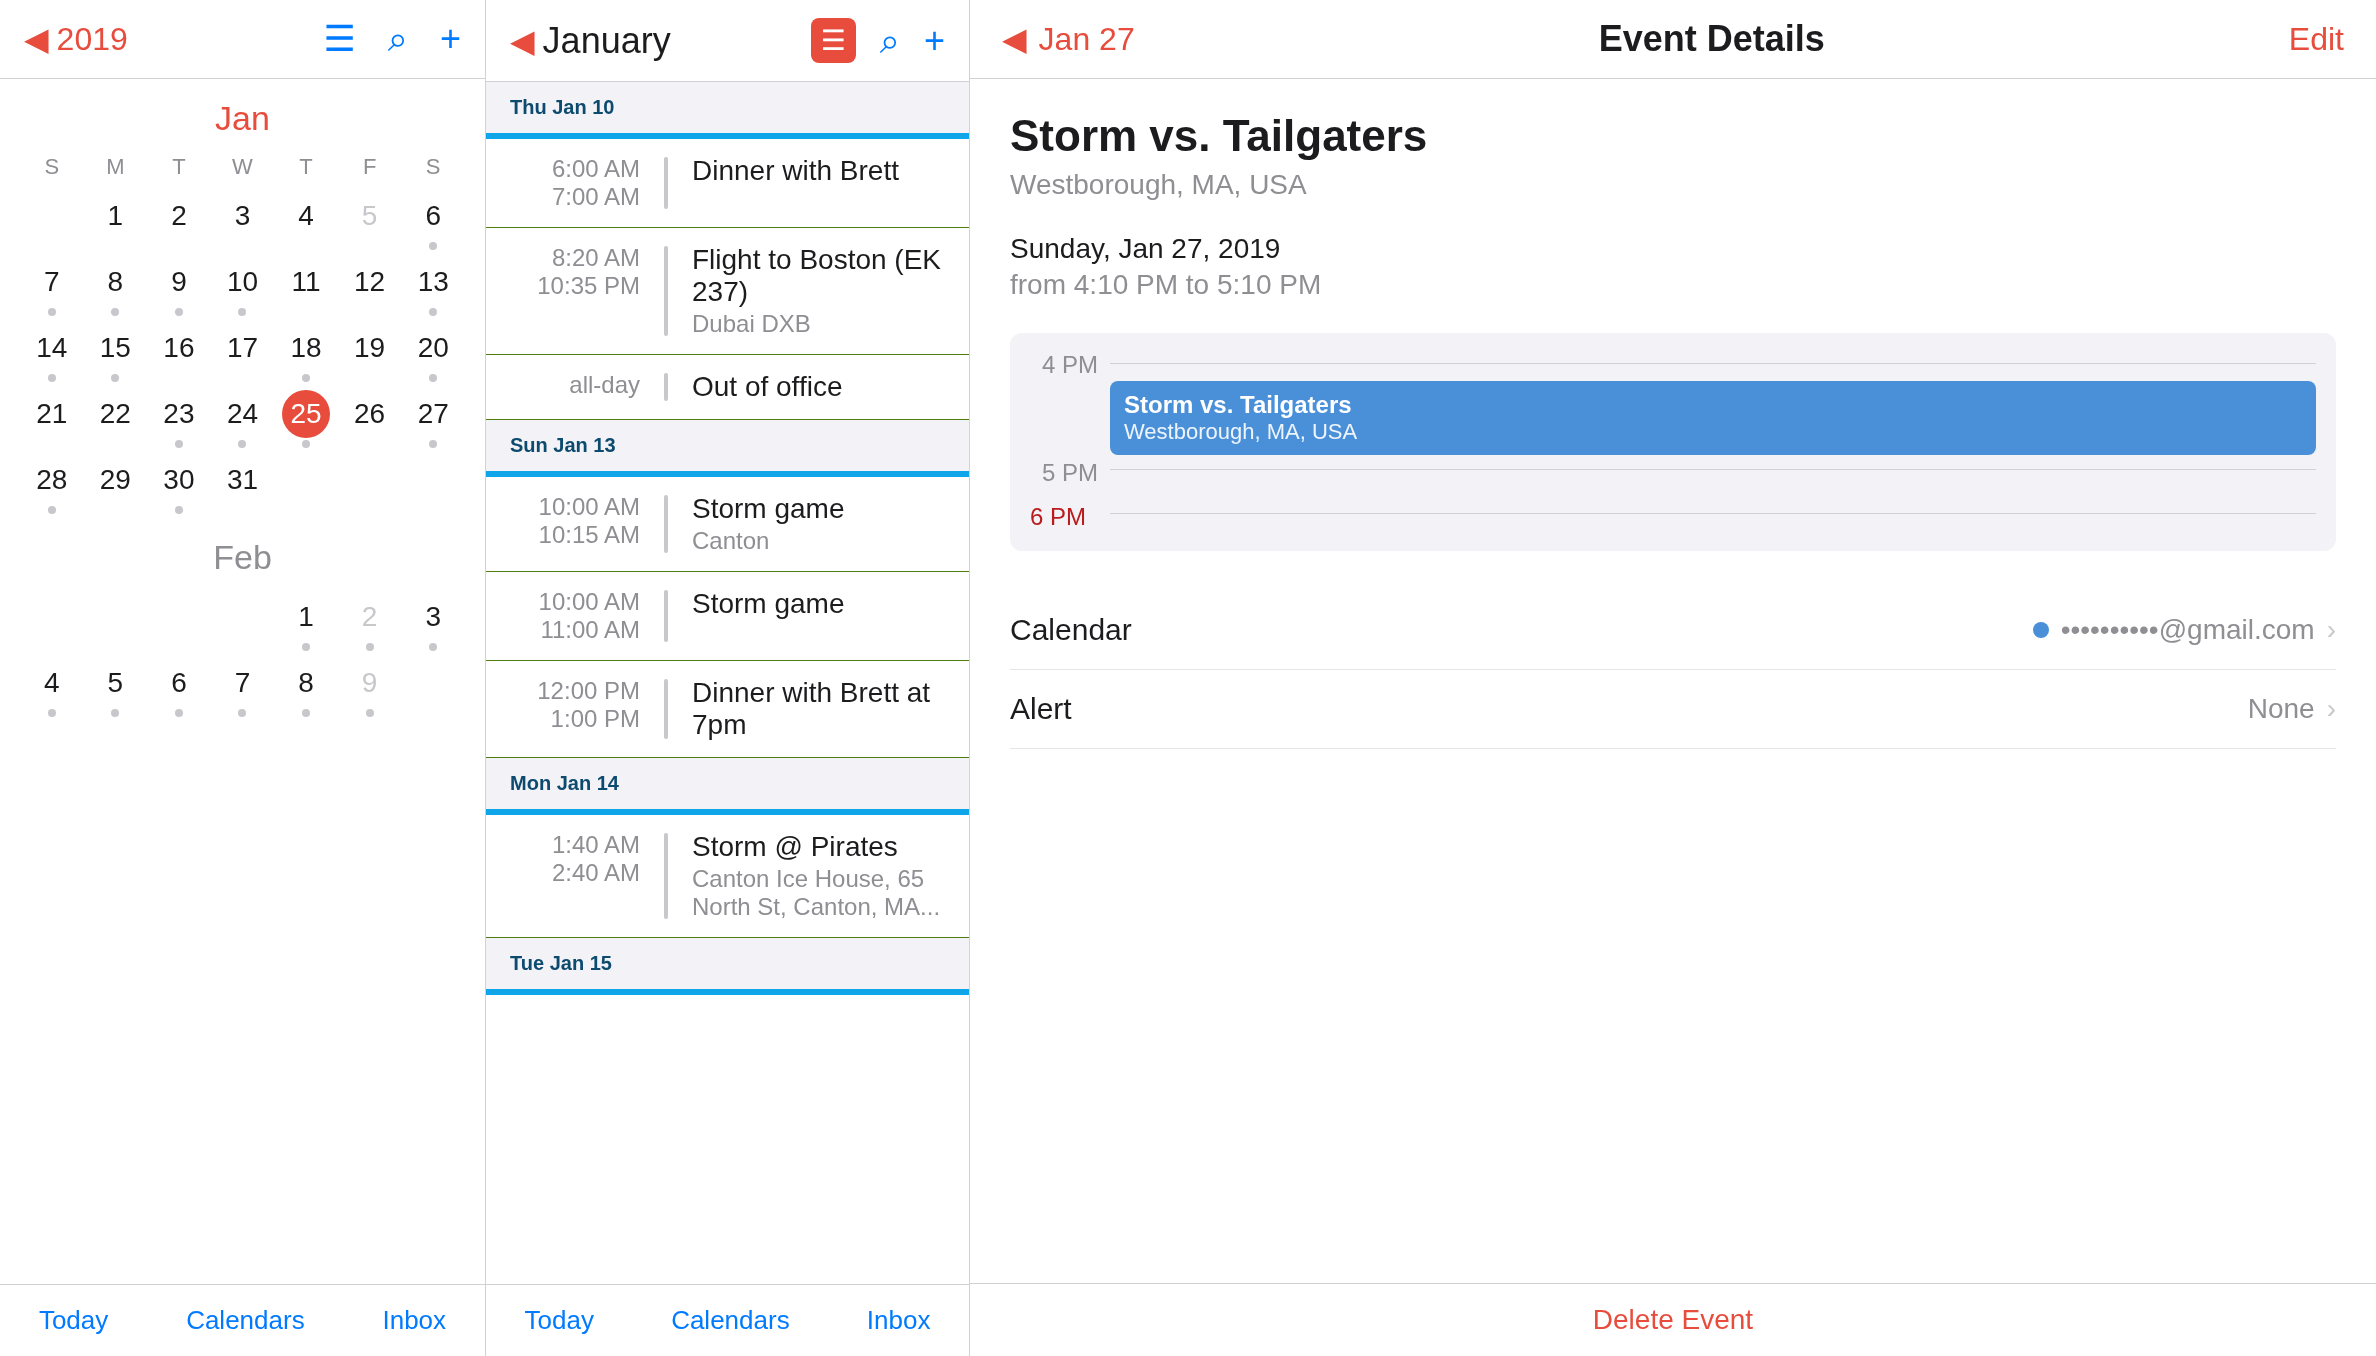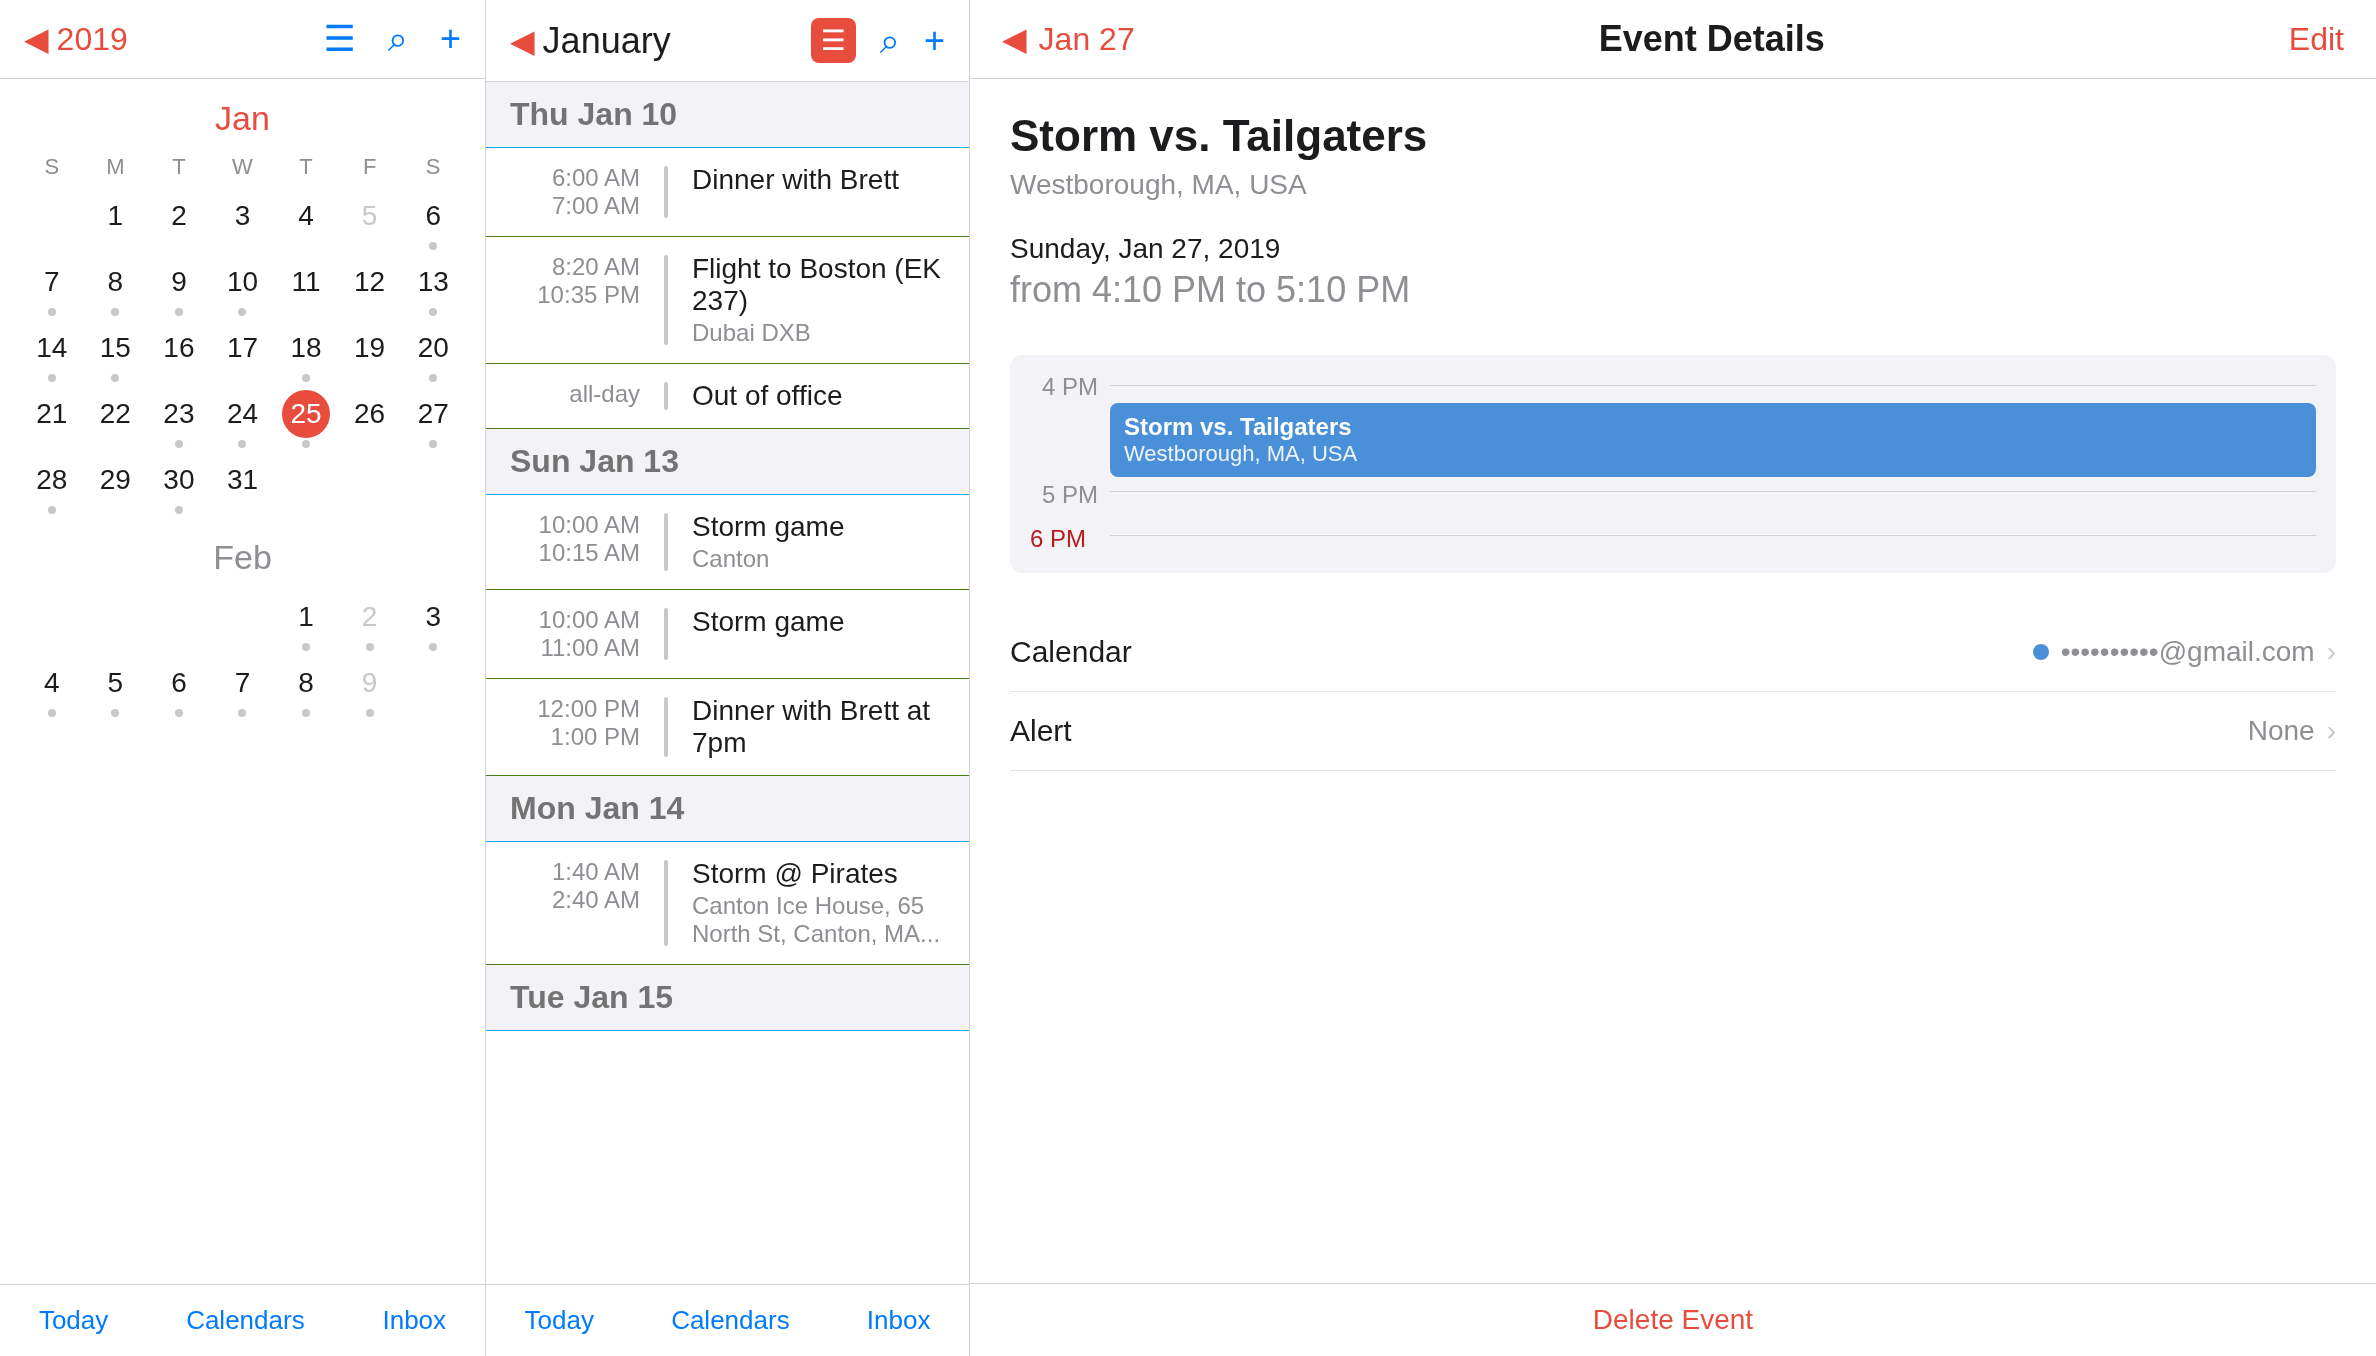--- a/index.html
+++ b/index.html
@@ -144,24 +144,24 @@
     }
 
     .event-list {
       flex: 1;
       overflow-y: auto;
     }
 
     .day-header {
       background: #f2f2f7;
       padding: 14px 24px;
-      font-size: 32px;
+      font-size: 20px;
       font-weight: 600;
-      color: #737373;
-      border-bottom: 1px solid #0ea5e9;
+      color: #0c4a6e;
+      border-bottom: 6px solid #0ea5e9;
     }
 
     .event-row {
       display: flex;
       padding: 16px 24px;
       border-bottom: 1px solid #4d7c0f;
       gap: 24px;
       align-items: flex-start;
     }
 
@@ -273,23 +273,23 @@
       margin-bottom: 32px;
     }
 
     .detail-date {
       font-size: 28px;
       color: #1c1c1e;
       margin-bottom: 4px;
     }
 
     .detail-time {
-      font-size: 36px;
-      color: #8e8e93;
-      margin-bottom: 44px;
+      font-size: 28px;
+      color: #8e8e93;
+      margin-bottom: 32px;
     }
 
     .timeline-preview {
       background: #f2f2f7;
       border-radius: 12px;
       padding: 20px;
       margin-bottom: 40px;
     }
 
     .detail-row {

